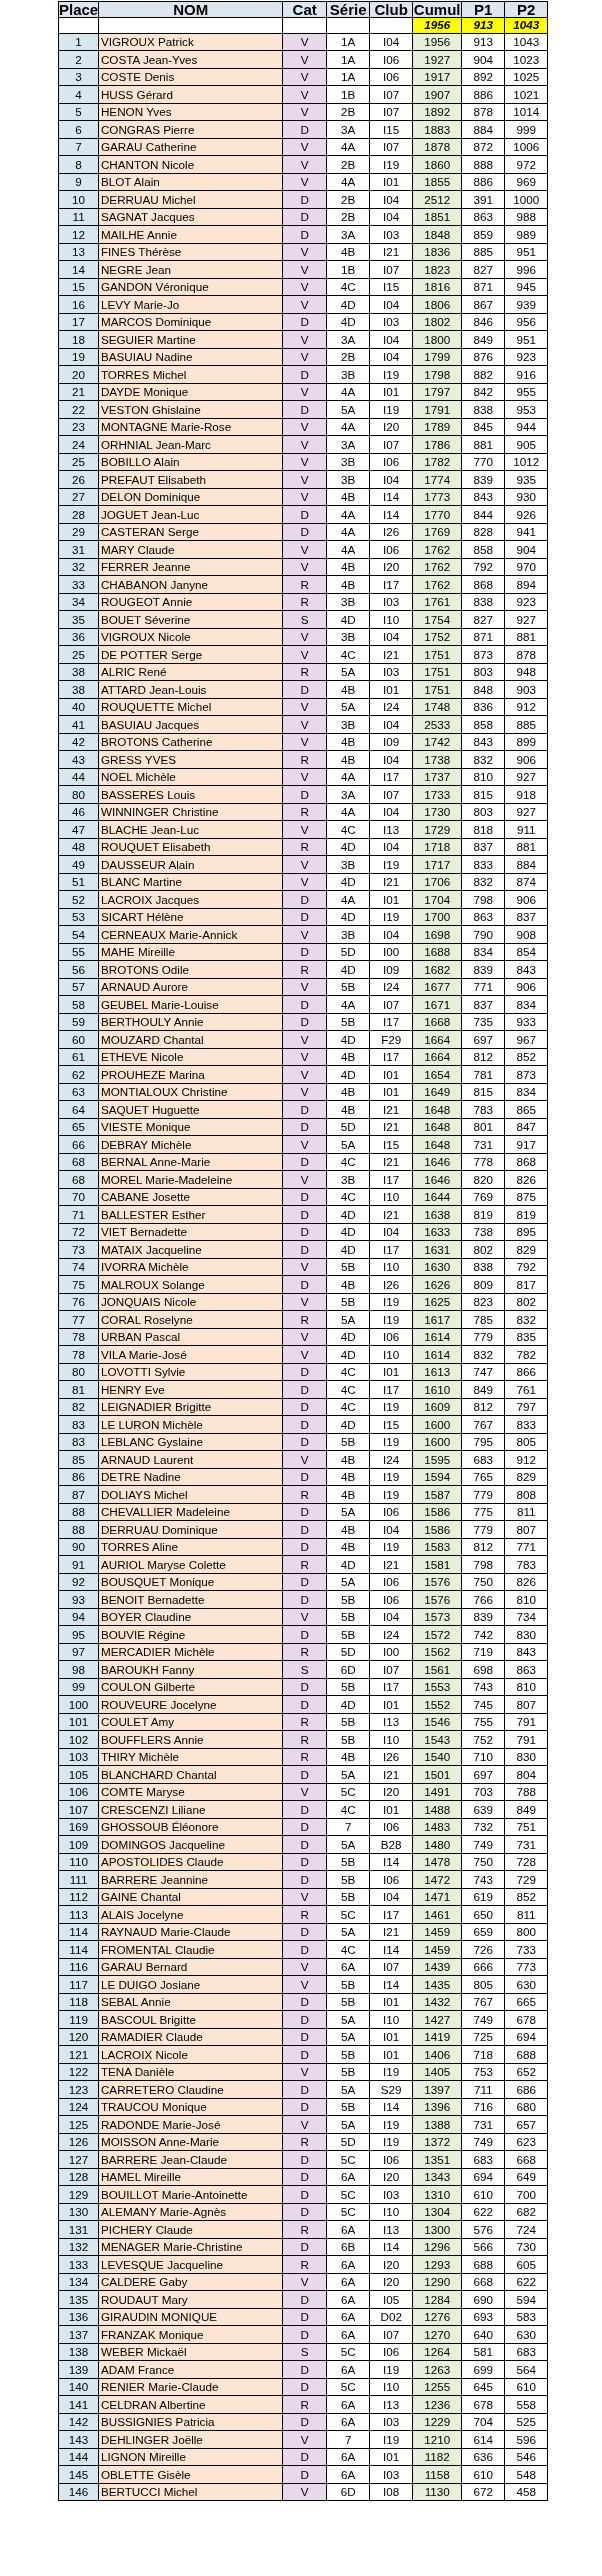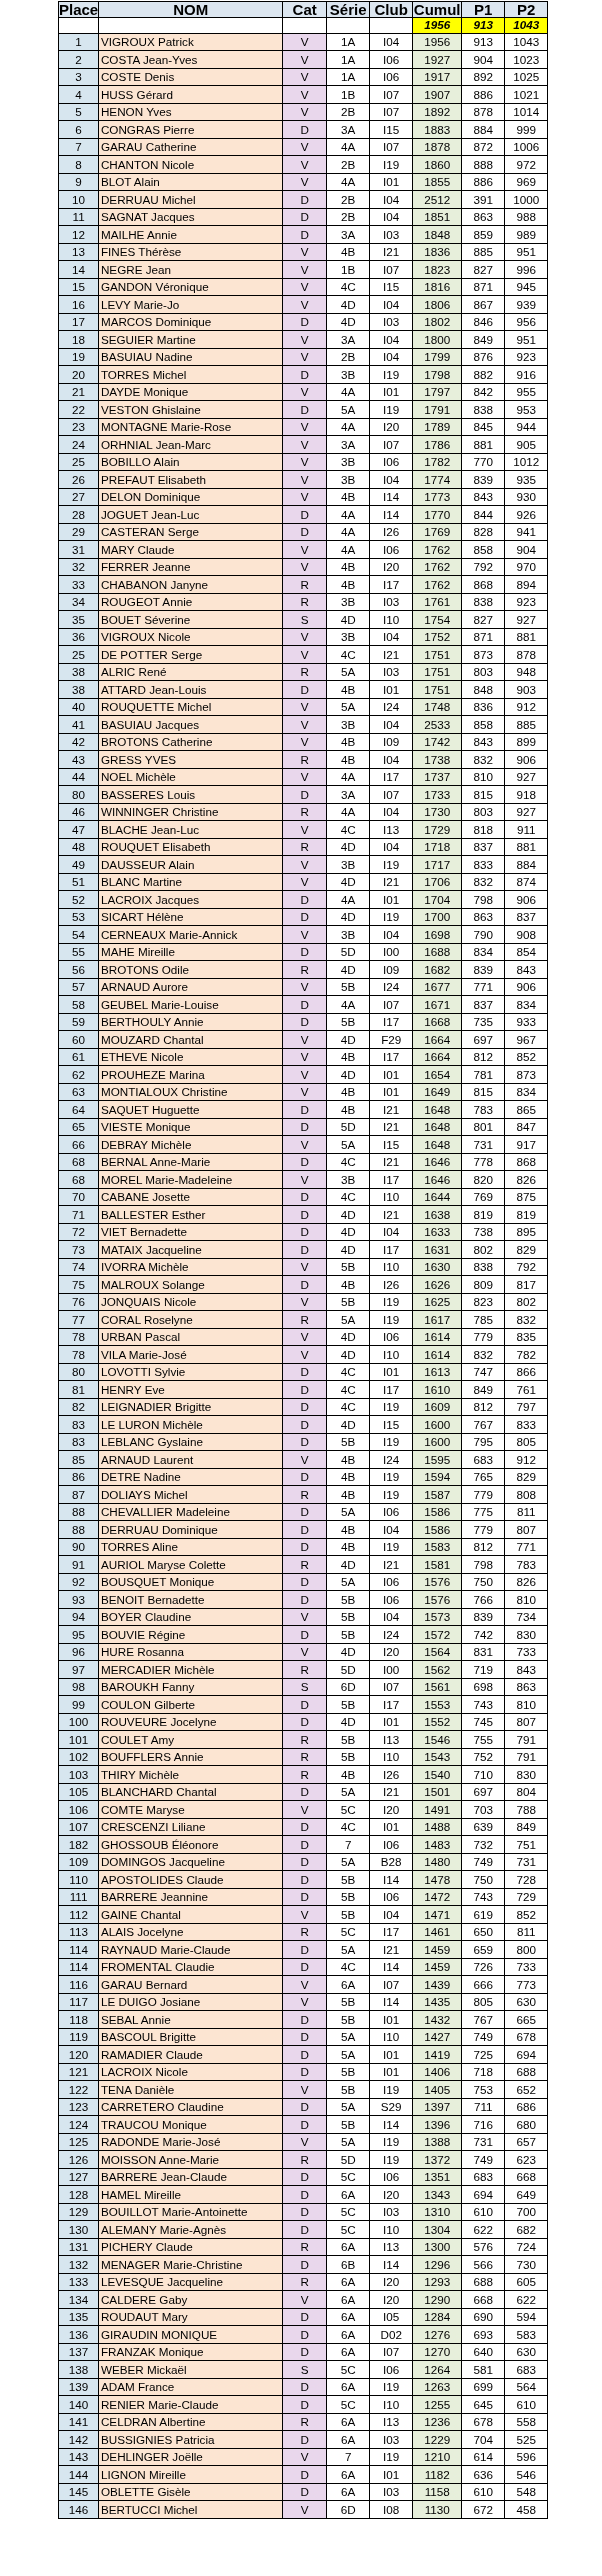--- a/index.html
+++ b/index.html
@@ -1005,30 +1005,20 @@
         <td class="c-place">95</td>
         <td class="c-nom">BOUVIE Régine</td>
         <td class="c-cat">D</td>
         <td class="c-serie">5B</td>
         <td class="c-club">I24</td>
         <td class="c-cumul">1572</td>
         <td class="c-p1">742</td>
         <td class="c-p2">830</td>
       </tr>
       <tr>
-        <td class="c-place">96</td>
-        <td class="c-nom">HURE Rosanna</td>
-        <td class="c-cat">V</td>
-        <td class="c-serie">4D</td>
-        <td class="c-club">I20</td>
-        <td class="c-cumul">1564</td>
-        <td class="c-p1">831</td>
-        <td class="c-p2">733</td>
-      </tr>
-      <tr>
         <td class="c-place">97</td>
         <td class="c-nom">MERCADIER Michèle</td>
         <td class="c-cat">R</td>
         <td class="c-serie">5D</td>
         <td class="c-club">I00</td>
         <td class="c-cumul">1562</td>
         <td class="c-p1">719</td>
         <td class="c-p2">843</td>
       </tr>
       <tr>
@@ -1115,21 +1105,21 @@
         <td class="c-place">107</td>
         <td class="c-nom">CRESCENZI Liliane</td>
         <td class="c-cat">D</td>
         <td class="c-serie">4C</td>
         <td class="c-club">I01</td>
         <td class="c-cumul">1488</td>
         <td class="c-p1">639</td>
         <td class="c-p2">849</td>
       </tr>
       <tr>
-        <td class="c-place">182</td>
+        <td class="c-place">169</td>
         <td class="c-nom">GHOSSOUB Éléonore</td>
         <td class="c-cat">D</td>
         <td class="c-serie">7</td>
         <td class="c-club">I06</td>
         <td class="c-cumul">1483</td>
         <td class="c-p1">732</td>
         <td class="c-p2">751</td>
       </tr>
       <tr>
         <td class="c-place">109</td>

